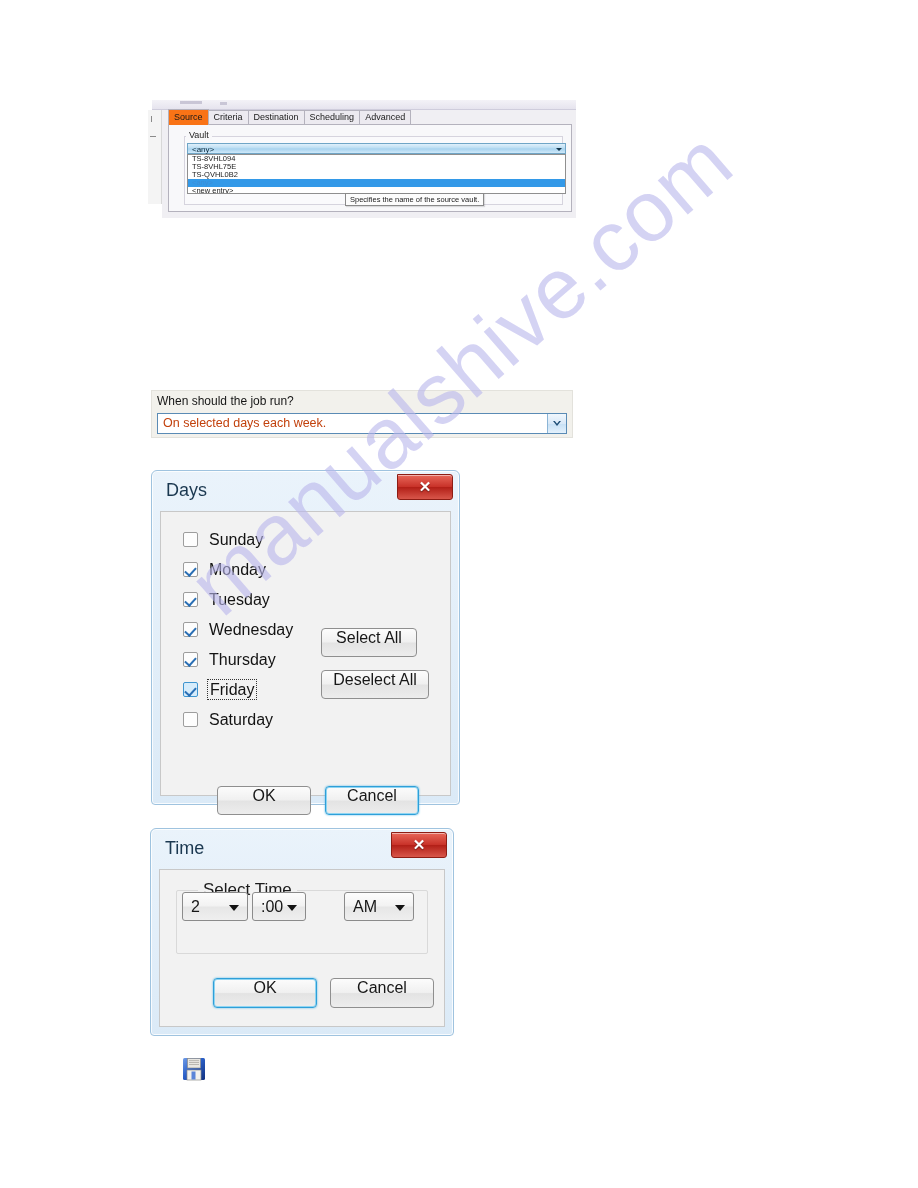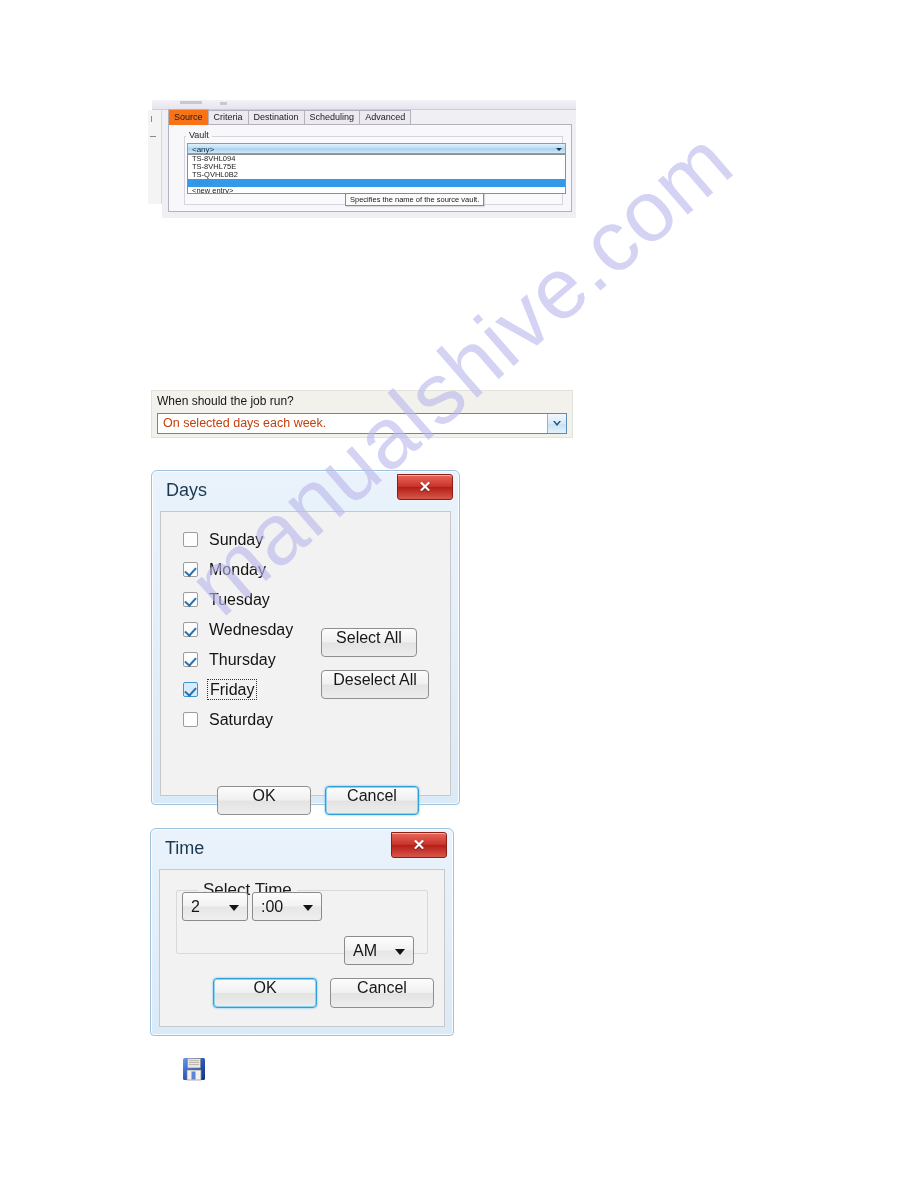--- a/index.html
+++ b/index.html
@@ -383,22 +383,22 @@
     line-height: 27px; font-size: 16px; color: #161616;
   }
   #dlg-time .tcombo .tarrow {
     position: absolute; right: 8px; top: 12px;
     width: 0; height: 0;
     border-left: 5px solid transparent;
     border-right: 5px solid transparent;
     border-top: 6px solid #131313;
   }
   #dlg-time #tc-hour  { left: 22px;  width: 66px; }
-  #dlg-time #tc-min   { left: 92px;  width: 70px; }
-  #dlg-time #tc-ampm  { left: 184px; width: 70px; margin-top: 44px; }
+  #dlg-time #tc-min   { left: 92px;  width: 54px; }
+  #dlg-time #tc-ampm  { left: 184px; width: 70px; }
   #dlg-time #btn-time-ok {
     left: 53px; top: 108px; width: 104px; height: 30px;
   }
   #dlg-time #btn-time-cancel {
     left: 170px; top: 108px; width: 104px; height: 30px;
   }
 
   
   #save-icon-wrap {
     position: absolute;

